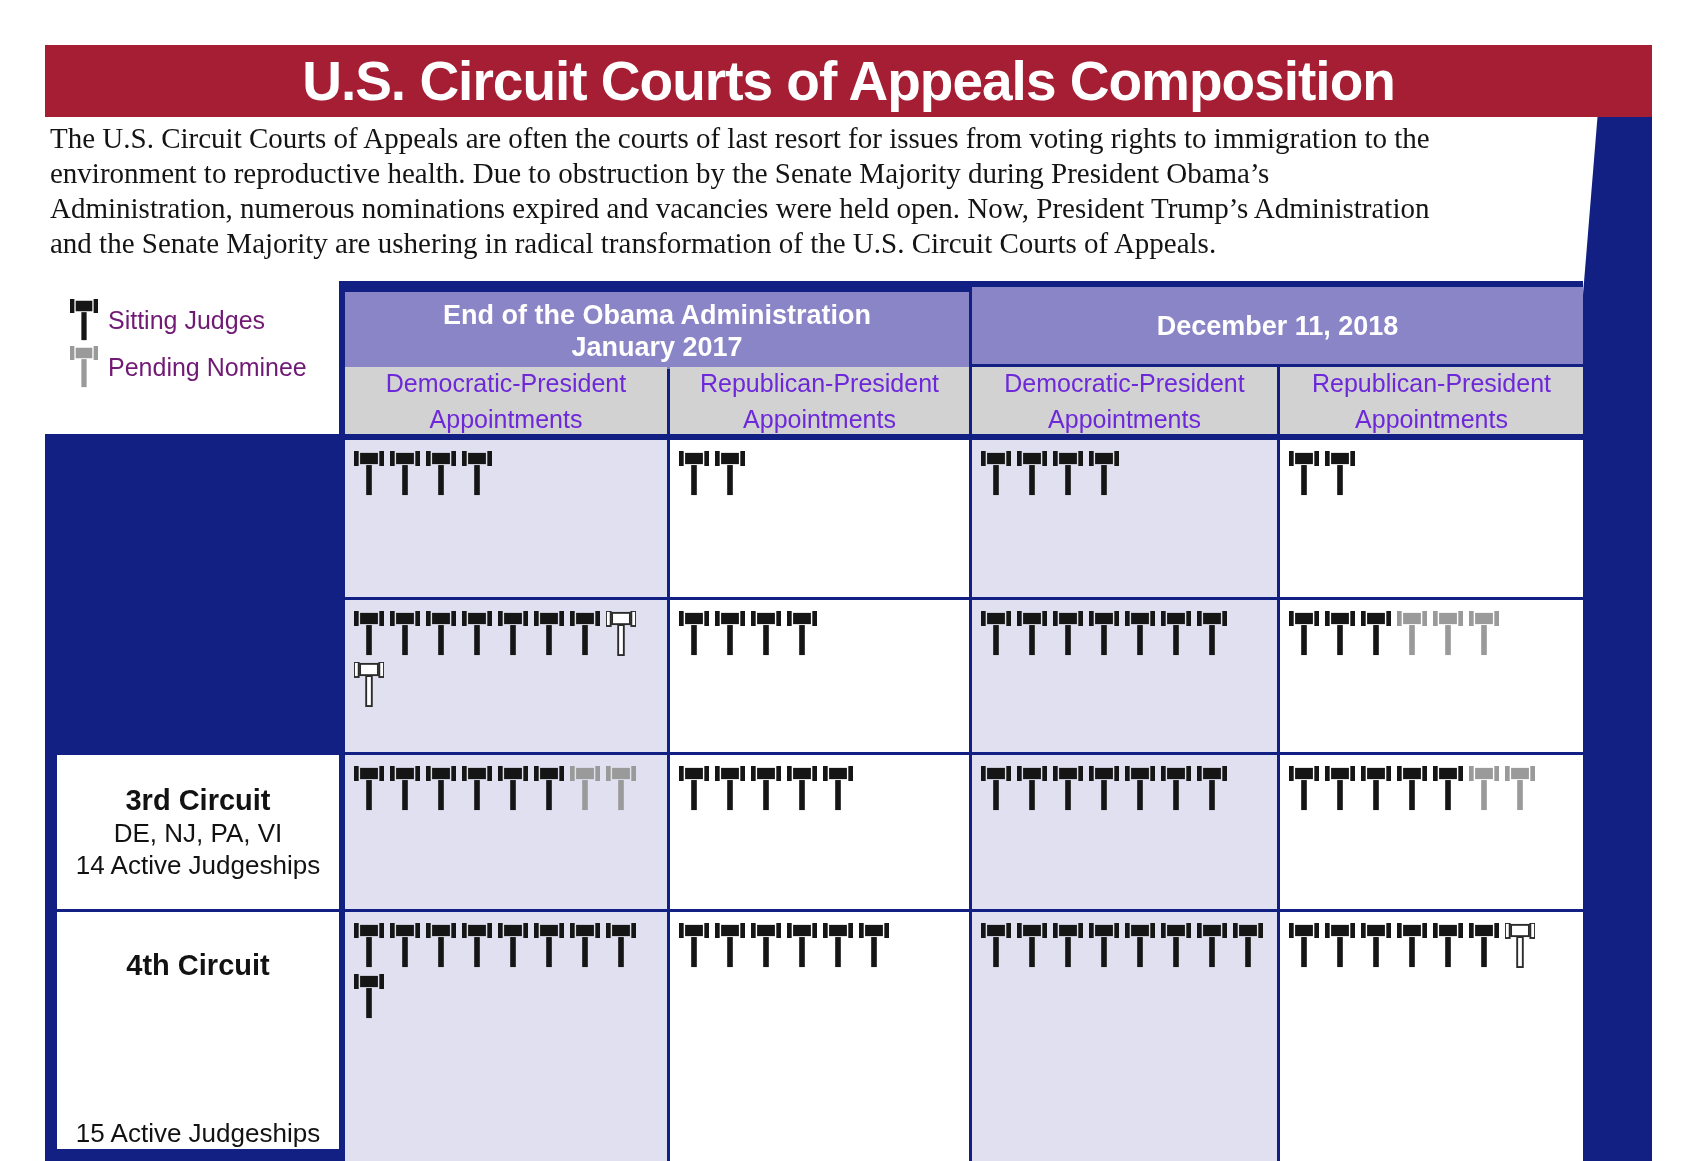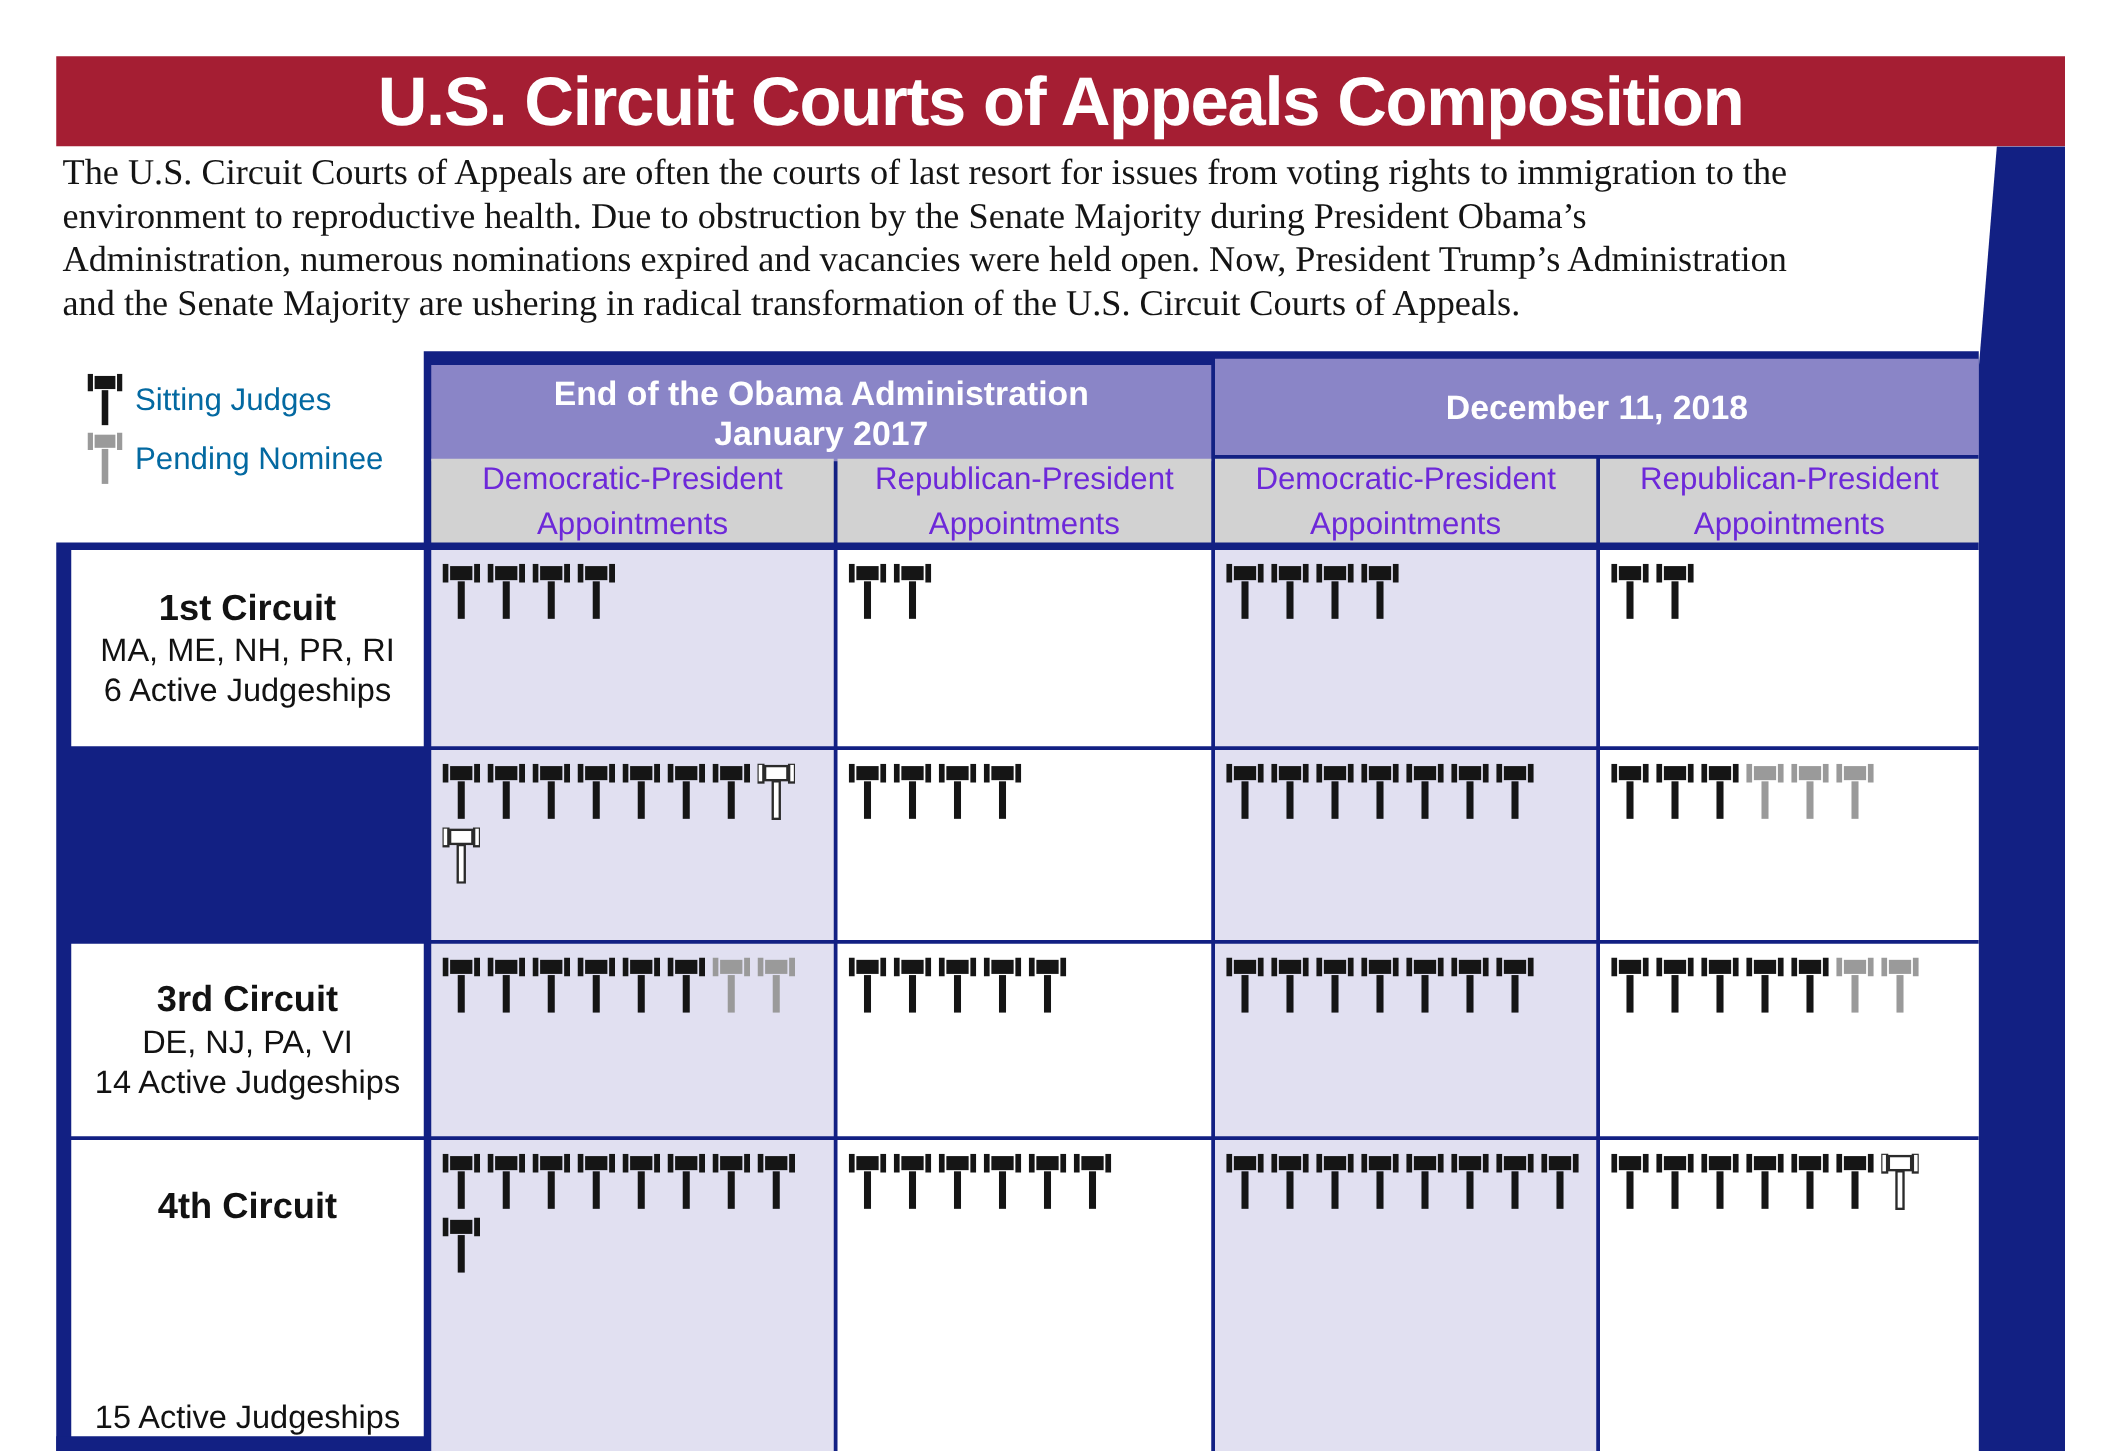--- a/index.html
+++ b/index.html
@@ -17,21 +17,21 @@
 
   
   .navy-band{position:absolute;left:1583px;top:117px;width:69px;height:1044px;
              background:var(--navy,#122083);
              clip-path:polygon(21% 0,100% 0,100% 100%,0 100%,0 17%);}
 
   
   .legend{position:absolute;left:70px;top:298px;}
   .legend-row{display:flex;align-items:center;gap:10px;margin-bottom:3px;height:44px;}
   .legend-icon .gavel{width:28px;height:42px;display:block;}
-  .legend-label{font-size:25px;color:#0369a1;}
+  .legend-label{font-size:25px;color:#701a75;}
 
   
   .tbl-bg-data{position:absolute;left:339px;top:281px;width:1244px;height:880px;background:var(--navy,#122083);}
   .tbl-bg-label{position:absolute;left:45px;top:434px;width:300px;height:727px;background:var(--navy,#122083);}
 
   .scell{position:absolute;background:var(--purple,#8A85C7);color:#fff;font-weight:700;font-size:27px;
          line-height:32px;display:flex;align-items:center;justify-content:center;text-align:center;
          white-space:pre-line;}
   .gcell{position:absolute;background:var(--hdrgray,#D2D2D2);color:#6d28d9;font-size:25px;line-height:36px;
          display:flex;align-items:center;justify-content:center;text-align:center;white-space:pre-line;}
@@ -101,25 +101,20 @@
 
   <div class="gcell" style="left:345px;top:367px;width:322px;height:67px">Democratic-President
 Appointments</div>
   <div class="gcell" style="left:670px;top:367px;width:299px;height:67px">Republican-President
 Appointments</div>
   <div class="gcell" style="left:972px;top:367px;width:305px;height:67px">Democratic-President
 Appointments</div>
   <div class="gcell" style="left:1280px;top:367px;width:303px;height:67px">Republican-President
 Appointments</div>
 
-  <div class="lcell" style="left:57px;top:440px;width:282px;height:157px">
-    <div class="circuit">1st Circuit</div>
-    <div class="states">MA, ME, NH, PR, RI</div>
-    <div class="judgeships">6 Active Judgeships</div>
-  </div>
   <div class="lcell" style="left:57px;top:755px;width:282px;height:154px">
     <div class="circuit">3rd Circuit</div>
     <div class="states">DE, NJ, PA, VI</div>
     <div class="judgeships">14 Active Judgeships</div>
   </div>
   <div class="lcell top-align" style="left:57px;top:912px;width:282px;height:237px">
     <div class="circuit">4th Circuit</div>
     <div class="judgeships">15 Active Judgeships</div>
   </div>
 

